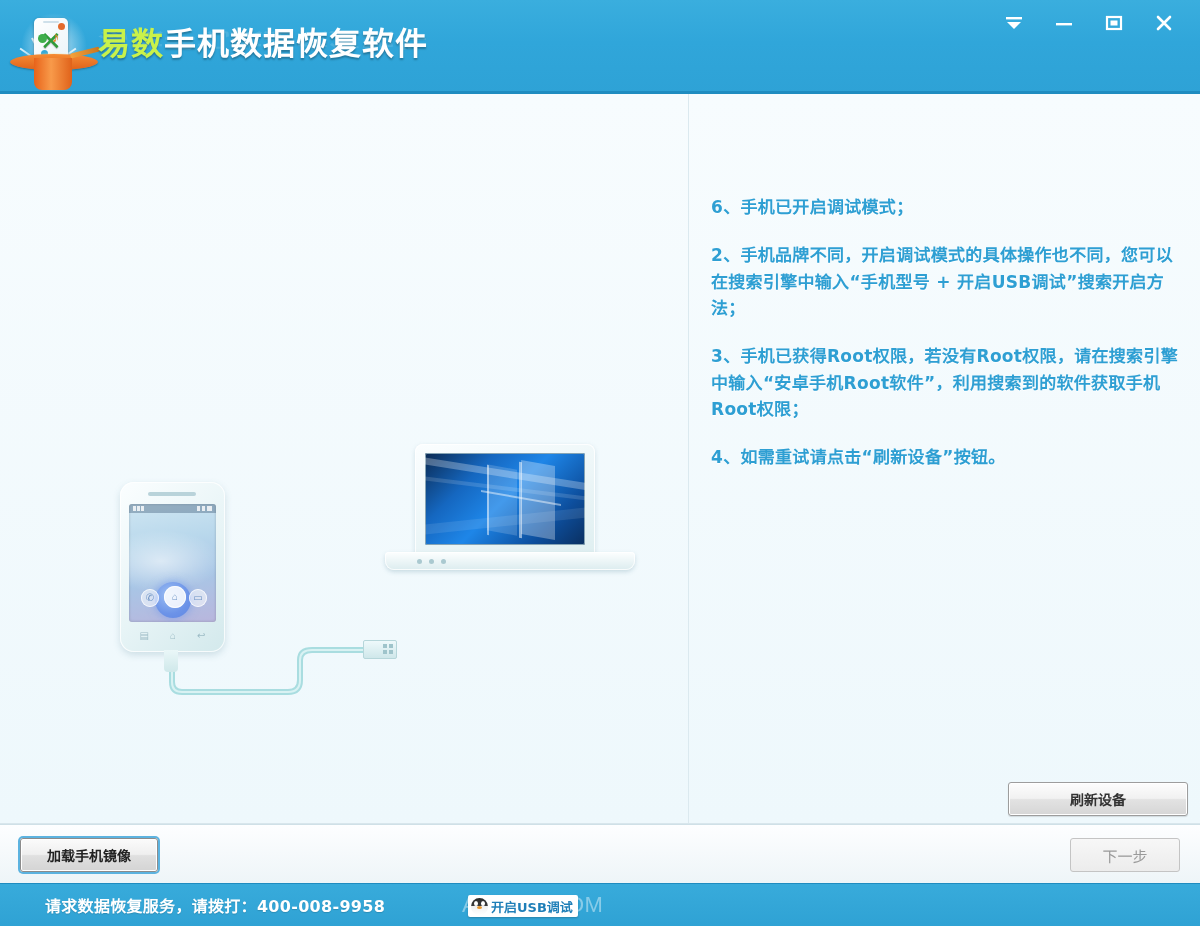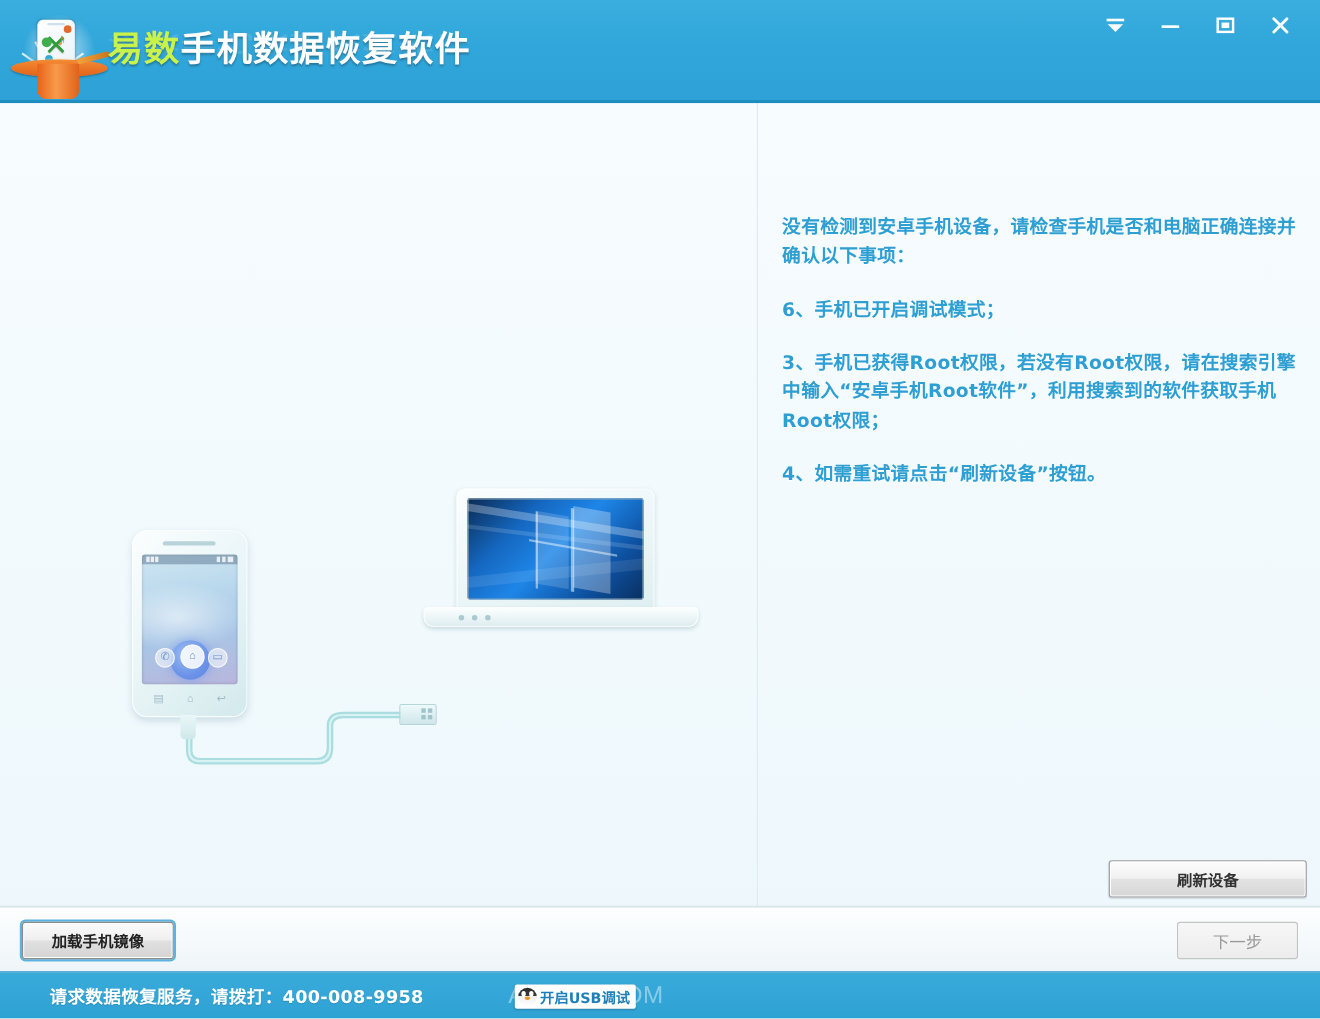--- a/index.html
+++ b/index.html
@@ -464,22 +464,22 @@
               <i></i>
               <i></i>
               <i></i>
             </div>
         </div>
       </div>
     </div>
 
     <div class="right-panel">
       <div class="rp-inner">
-        <p class="rp-para">没有检测到安卓手机设备，请检查手机是否和电脑正确连接并确认以下事项：</p>
         <p class="rp-para">6、手机已开启调试模式；</p>
+        <p class="rp-para">2、手机品牌不同，开启调试模式的具体操作也不同，您可以在搜索引擎中输入“手机型号 + 开启USB调试”搜索开启方法；</p>
         <p class="rp-para">3、手机已获得Root权限，若没有Root权限，请在搜索引擎中输入“安卓手机Root软件”，利用搜索到的软件获取手机Root权限；</p>
         <p class="rp-para">4、如需重试请点击“刷新设备”按钮。</p>
       </div>
 
       <div class="refresh-btn">刷新设备</div>
 
       <div class="help-link">
         <span class="help-icon">i</span>
         <span class="help-text">点击这里获取更多帮助信息</span>
       </div>

